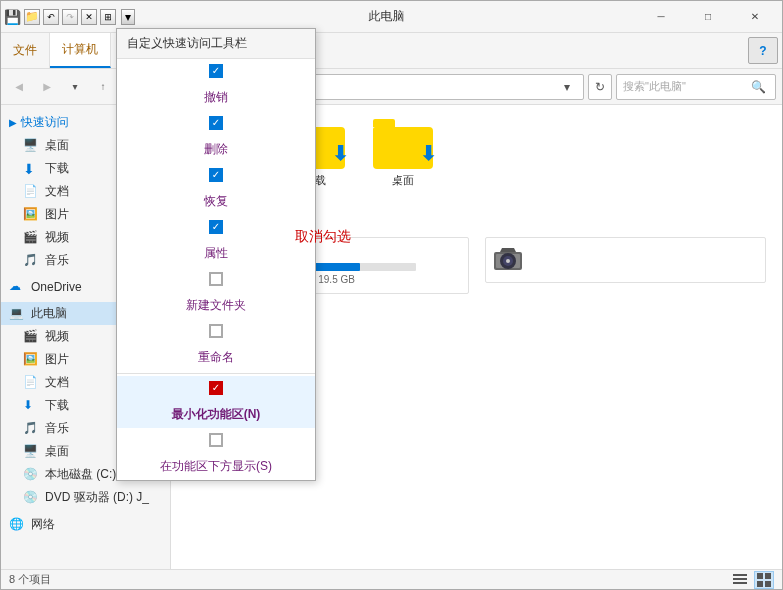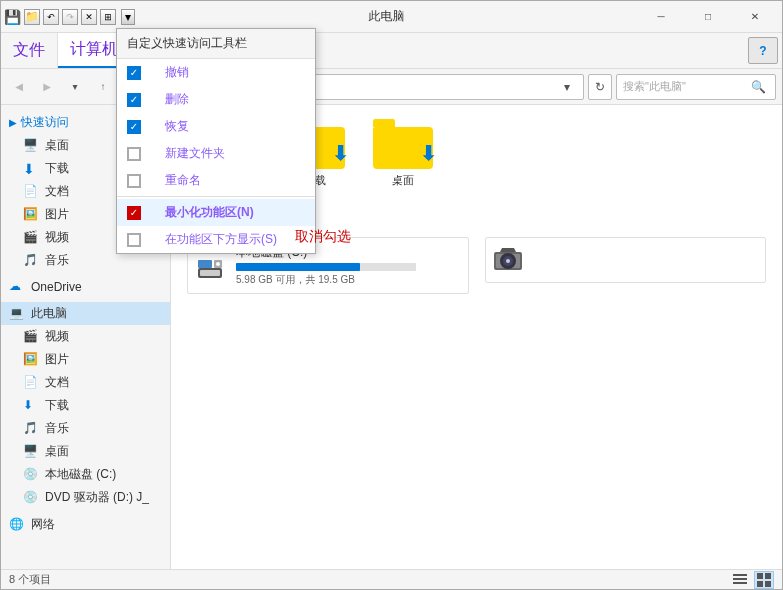--- a/index.html
+++ b/index.html
@@ -11,21 +11,21 @@
     .title-bar { height: 32px; background: #f5f5f5; display: flex; align-items: center; border-bottom: 1px solid #ddd; padding: 0 4px; user-select: none; }
     .title-icon { width: 16px; height: 16px; display: flex; align-items: center; justify-content: center; font-size: 10px; }
     .title-btn { width: 16px; height: 16px; border: 1px solid #999; background: linear-gradient(to bottom, #fff, #e0e0e0); display: flex; align-items: center; justify-content: center; font-size: 9px; cursor: pointer; }
     .quick-access-dropdown { width: 14px; height: 16px; background: linear-gradient(to bottom, #fff, #d0d0d0); border: 1px solid #999; display: flex; align-items: center; justify-content: center; cursor: pointer; margin-left: 2px; }
     .title-text { flex: 1; text-align: center; font-size: 12px; color: #333; }
     .window-controls { display: flex; align-items: center; gap: 1px; }
     .win-btn { width: 46px; height: 32px; display: flex; align-items: center; justify-content: center; cursor: pointer; font-size: 10px; color: #444; }
 
     
     .ribbon { height: 36px; background: #f5f5f5; border-bottom: 1px solid #ddd; display: flex; align-items: stretch; }
-    .ribbon-tab { padding: 0 12px; display: flex; align-items: center; cursor: pointer; font-size: 16px; color: #6d28d9; border-right: 1px solid #e0e0e0; }
+    .ribbon-tab { padding: 0 12px; display: flex; align-items: center; cursor: pointer; font-size: 12px; color: #a16207; border-right: 1px solid #e0e0e0; }
     .ribbon-tab.active { background: #fff; border-bottom: 2px solid #0078d7; }
     .ribbon-spacer { flex: 1; }
     .ribbon-help { width: 30px; display: flex; align-items: center; justify-content: center; border: 1px solid #aaa; background: #e8e8e8; margin: 4px; border-radius: 2px; cursor: pointer; color: #0078d7; font-weight: bold; font-size: 12px; }
 
     
     .nav-bar { height: 36px; background: #f5f5f5; border-bottom: 1px solid #ddd; display: flex; align-items: center; padding: 3px 6px; gap: 4px; }
     .nav-btn { width: 24px; height: 24px; display: flex; align-items: center; justify-content: center; cursor: pointer; border: 1px solid transparent; border-radius: 2px; font-size: 10px; color: #555; }
     .nav-btn.disabled { color: #bbb; cursor: default; }
     .address-bar { flex: 1; height: 26px; border: 1px solid #bbb; background: #fff; display: flex; align-items: center; padding: 0 6px; border-radius: 2px; }
     .address-text { flex: 1; font-size: 12px; color: #333; }
@@ -71,21 +71,21 @@
     
     .status-bar { height: 20px; background: #f5f5f5; border-top: 1px solid #ddd; display: flex; align-items: center; padding: 0 8px; font-size: 11px; color: #555; }
     .status-right { margin-left: auto; display: flex; align-items: center; gap: 4px; }
     .view-btn { width: 20px; height: 18px; display: flex; align-items: center; justify-content: center; cursor: pointer; border: 1px solid transparent; }
     .view-btn.active { background: #cce4f7; border-color: #99c9ef; }
 
     
     .dropdown-overlay { position: absolute; top: 0; left: 0; width: 783px; height: 478px; pointer-events: none; z-index: 100; }
     .dropdown-menu { position: absolute; top: 28px; left: 116px; width: 200px; background: #fff; border: 1px solid #aaa; box-shadow: 2px 2px 8px rgba(0,0,0,0.2); pointer-events: auto; }
     .dropdown-title { padding: 6px 10px; font-size: 12px; color: #333; border-bottom: 1px solid #e0e0e0; background: #f5f5f5; }
-    .dropdown-item { display: flex; align-items: center; padding: 5px 10px; cursor: pointer; font-size: 12px; color: #8b5cf6; gap: 24px; }
+    .dropdown-item { display: flex; align-items: center; padding: 5px 10px; cursor: pointer; font-size: 12px; color: #701a75; gap: 11px; flex-direction: column; }
     .dropdown-item.last-checked { background: #e8f4ff; }
     .dropdown-divider { height: 1px; background: #e0e0e0; margin: 2px 0; }
     .checkbox { width: 14px; height: 14px; border: 2px solid #0078d7; background: #0078d7; display: flex; align-items: center; justify-content: center; flex-shrink: 0; }
     .checkbox.checked::after { content: '✓'; color: #fff; font-size: 10px; line-height: 1; }
     .checkbox.empty { background: #fff; }
     .checkbox-highlight { width: 14px; height: 14px; border: 2px solid #cc0000; background: #cc0000; display: flex; align-items: center; justify-content: center; flex-shrink: 0; }
     .checkbox-highlight.checked::after { content: '✓'; color: #fff; font-size: 10px; line-height: 1; }
 
     
     .callout { position: absolute; top: 228px; left: 295px; background: transparent; pointer-events: none; }
@@ -343,20 +343,24 @@
     </div>
     <div class="dropdown-item">
       <div class="checkbox checked"></div>
       <span>删除</span>
     </div>
     <div class="dropdown-item">
       <div class="checkbox checked"></div>
       <span>恢复</span>
     </div>
     <div class="dropdown-item">
+      <div class="checkbox checked"></div>
+      <span>属性</span>
+    </div>
+    <div class="dropdown-item">
       <div class="checkbox empty" style="border-color:#aaa;"></div>
       <span>新建文件夹</span>
     </div>
     <div class="dropdown-item">
       <div class="checkbox empty" style="border-color:#aaa;"></div>
       <span>重命名</span>
     </div>
     <div class="dropdown-divider"></div>
     <div class="dropdown-item last-checked">
       <div class="checkbox-highlight checked"></div>

